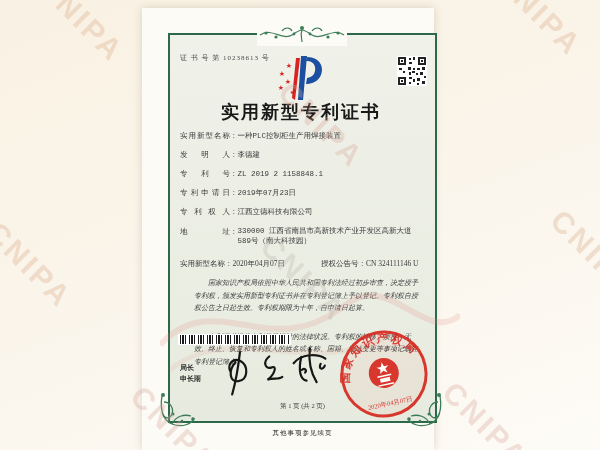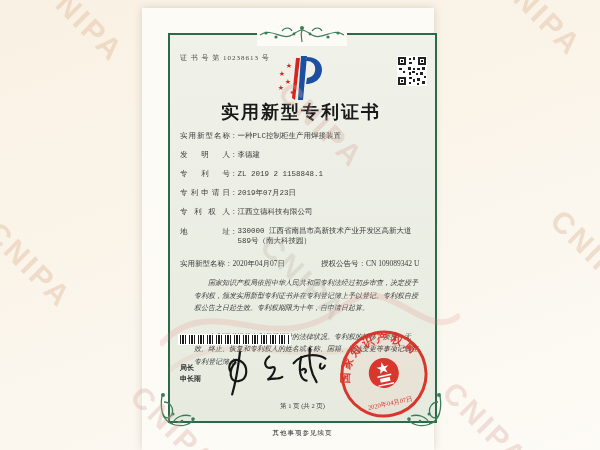--- a/index.html
+++ b/index.html
@@ -191,21 +191,21 @@
       <div class="frow">
         <span class="flabel">专利申请日</span><span class="fcolon">：</span><span class="fvalue">2019年07月23日</span>
       </div>
       <div class="frow">
         <span class="flabel">专利权人</span><span class="fcolon">：</span><span class="fvalue">江西立德科技有限公司</span>
       </div>
       <div class="frow tall">
         <span class="flabel">地址</span><span class="fcolon">：</span><span class="fvalue">330000 江西省南昌市高新技术产业开发区高新大道589号（南大科技园）</span>
       </div>
       <div class="grow">
-        <span class="gpair first"><span>实用新型名称</span><span>：</span><span>2020年04月07日</span></span><span class="gpair"><span>授权公告号</span><span>：</span><span>CN 109089342 U</span></span>
+        <span class="gpair first"><span>实用新型名称</span><span>：</span><span>2020年04月07日</span></span><span class="gpair"><span>授权公告号</span><span>：</span><span>CN 324111146 U</span></span>
       </div>
     </div>
 
     <div class="paras">
       <p>国家知识产权局依照中华人民共和国专利法经过初步审查，决定授予专利权，颁发实用新型专利证书并在专利登记簿上予以登记。专利权自授权公告之日起生效。专利权期限为十年，自申请日起算。</p>
       <p>专利证书记载专利权登记时的法律状况。专利权的转移、质押、无效、终止、恢复和专利权人的姓名或名称、国籍、地址变更等事项记载在专利登记簿上。</p>
     </div>
 
     <div class="barcode">
         <div class="bars"></div>

